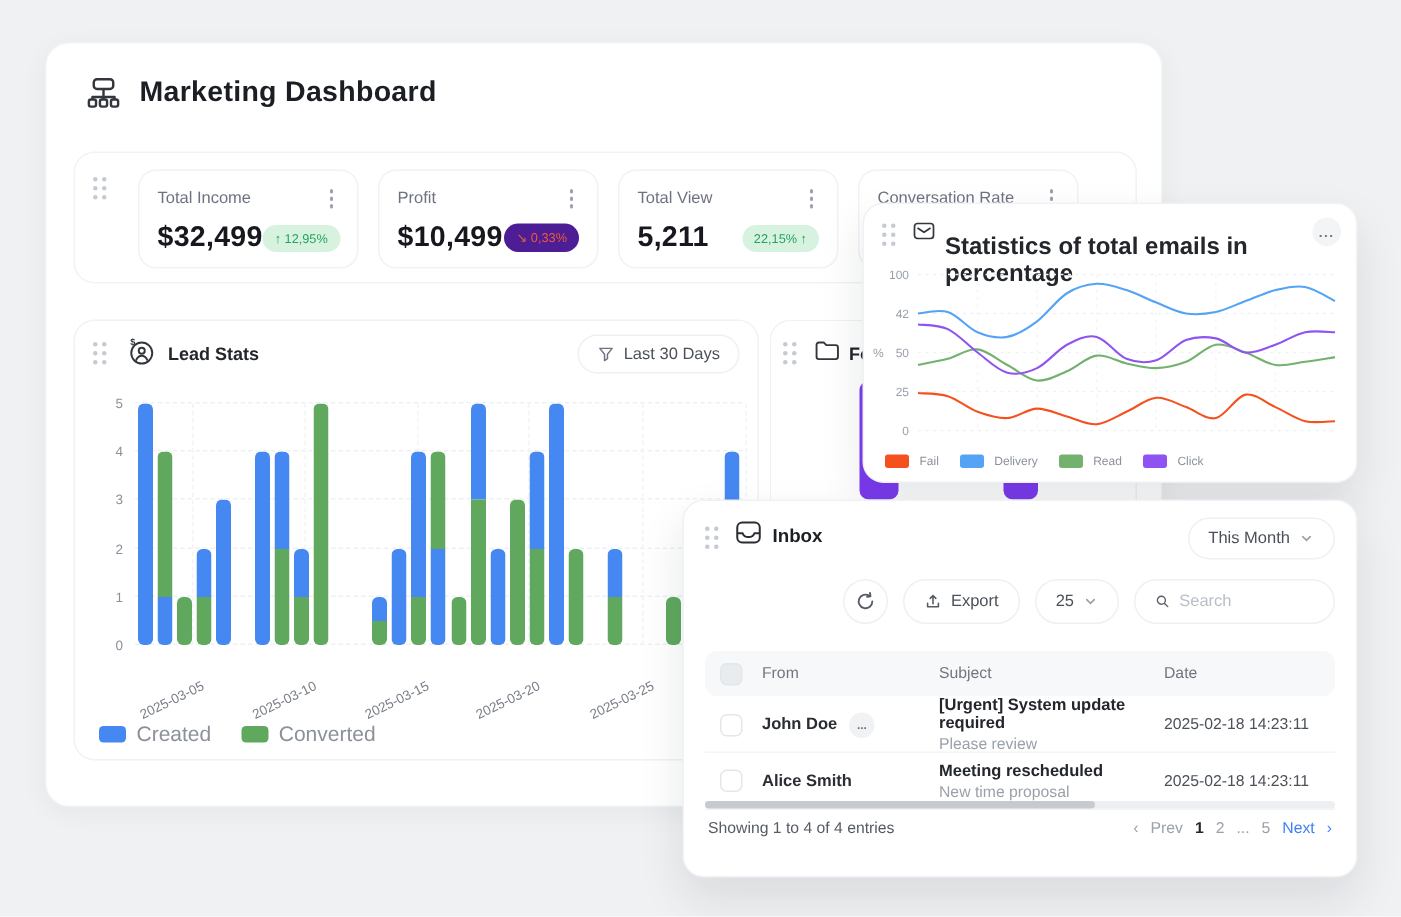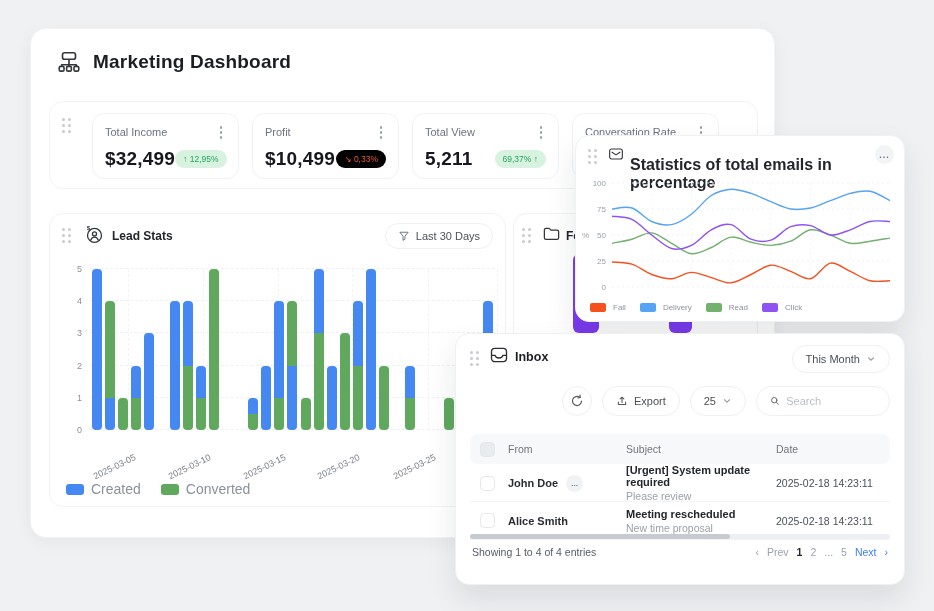--- a/index.html
+++ b/index.html
@@ -24,21 +24,21 @@
   
   .kpi-row { position:absolute; left:18px; top:72px; width:709px; height:88px; border:1px solid #f1f3f5; border-radius:14px; }
   .kpi-row > .drag { position:absolute; left:12px; top:16px; }
   .kpi-card { position:absolute; top:11px; width:147px; height:66px; border:1px solid #f0f2f4; border-radius:12px; padding:10px 12px; background:#fff; }
   .kpi-top { display:flex; justify-content:space-between; align-items:center; }
   .kpi-label { font-size:11px; color:#6d7380; }
   .kpi-val-row { display:flex; justify-content:space-between; align-items:center; margin-top:7px; }
   .kpi-value { font-size:19px; font-weight:700; color:#16181d; letter-spacing:.2px; }
   .badge { font-size:8.5px; font-weight:400; padding:4px 8px; border-radius:10px; white-space:nowrap; }
   .badge.up { background:#d8f2e0; color:#26a45f; }
-  .badge.down { background:#000000; color:#ee5a3b; }
+  .badge.down { background:#4c1d95; color:#ee5a3b; }
 
   
   .lead-card { left:18px; top:184px; width:457px; height:294px; }
   .card-head { position:absolute; left:0; top:0; right:0; height:40px; }
   .card-head .drag { position:absolute; left:12px; top:14px; }
   .head-icon { position:absolute; left:34px; top:10px; }
   .card-title { position:absolute; left:62px; top:15px; font-size:12px; font-weight:700; color:#23262b; }
   .filter-pill { position:absolute; right:12px; top:9px; padding:6px 12px; font-size:11px; }
   .bar-area { position:absolute; left:40px; top:55px; width:405px; height:161px; }
   .grid-h { position:absolute; left:0; right:0; border-top:1px dashed #eef1f4; }
@@ -173,21 +173,21 @@
         <div class="kpi-top">
           <span class="kpi-label">Total View</span>
           <span class="kebab">
               <i></i>
               <i></i>
               <i></i>
             </span>
         </div>
         <div class="kpi-val-row">
           <span class="kpi-value">5,211</span>
-          <span class="badge up">69,37% ↑</span>
+          <span class="badge up">22,15% ↑</span>
         </div>
       </div>
 
       <div class="kpi-card" style="left:522px">
         <div class="kpi-top">
           <span class="kpi-label">Conversation Rate</span>
           <span class="kebab">
               <i></i>
               <i></i>
               <i></i>
@@ -470,21 +470,21 @@
           <span class="lt">Read</span>
         </span>
         <span class="li">
           <span class="sw" style="background:#8e53f1"></span>
           <span class="lt">Click</span>
         </span>
       </div>
   <div class="stat-ytick" style="left: 8px; top: 147px;">0</div>
       <div class="stat-ytick" style="left: 8px; top: 121px;">25</div>
       <div class="stat-ytick" style="left: 8px; top: 95px;">50</div>
-      <div class="stat-ytick" style="left: 8px; top: 69px;">75</div>
+      <div class="stat-ytick" style="left: 8px; top: 69px;">42</div>
       <div class="stat-ytick" style="left: 8px; top: 43px;">100</div>
     </div>
 
   <div class="float-card inbox-card">
     <span class="drag">
         <i></i>
         <i></i>
         <i></i>
         <i></i>
         <i></i>

